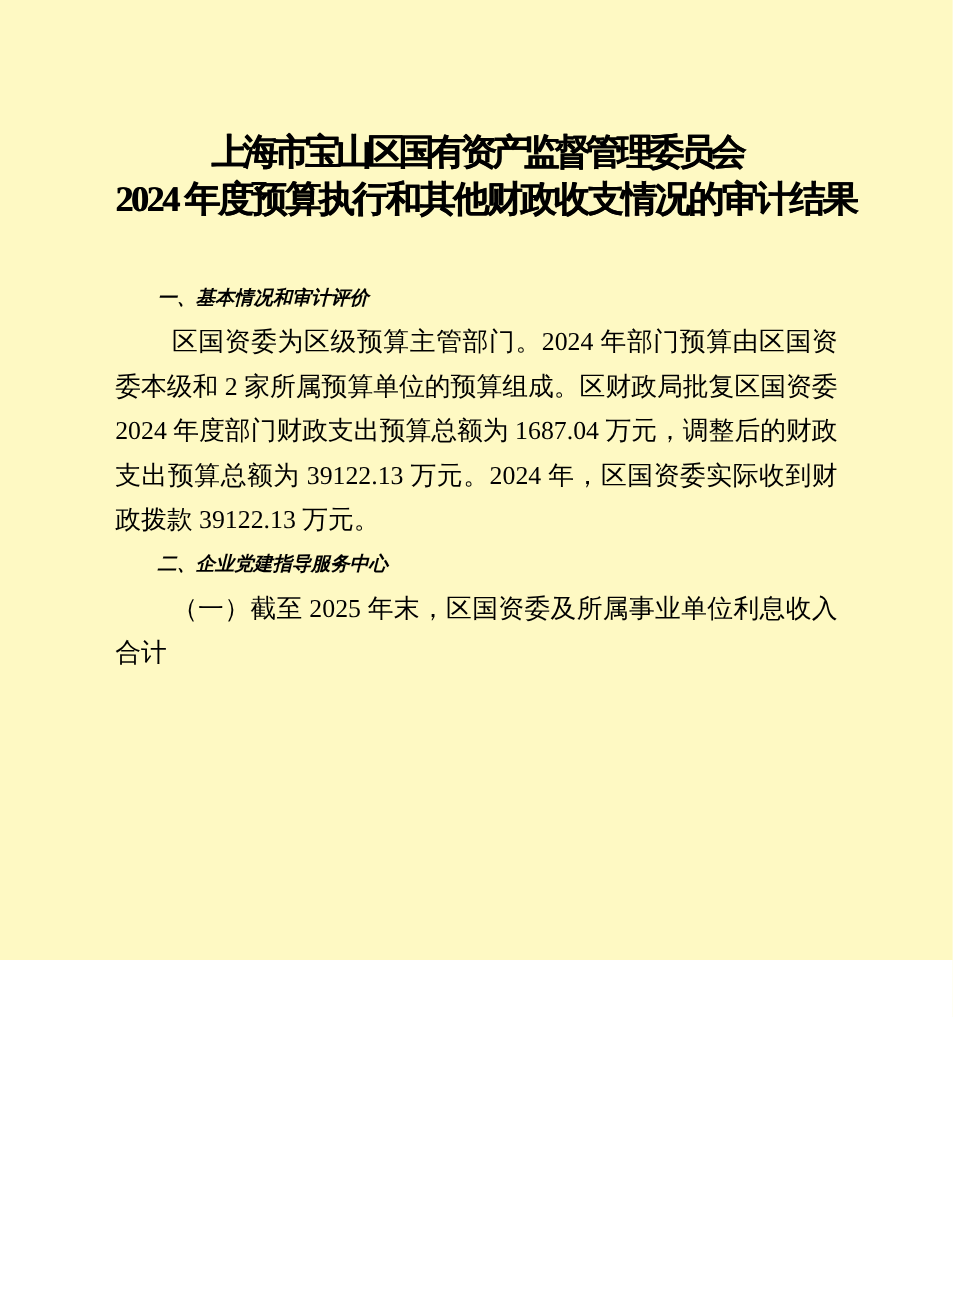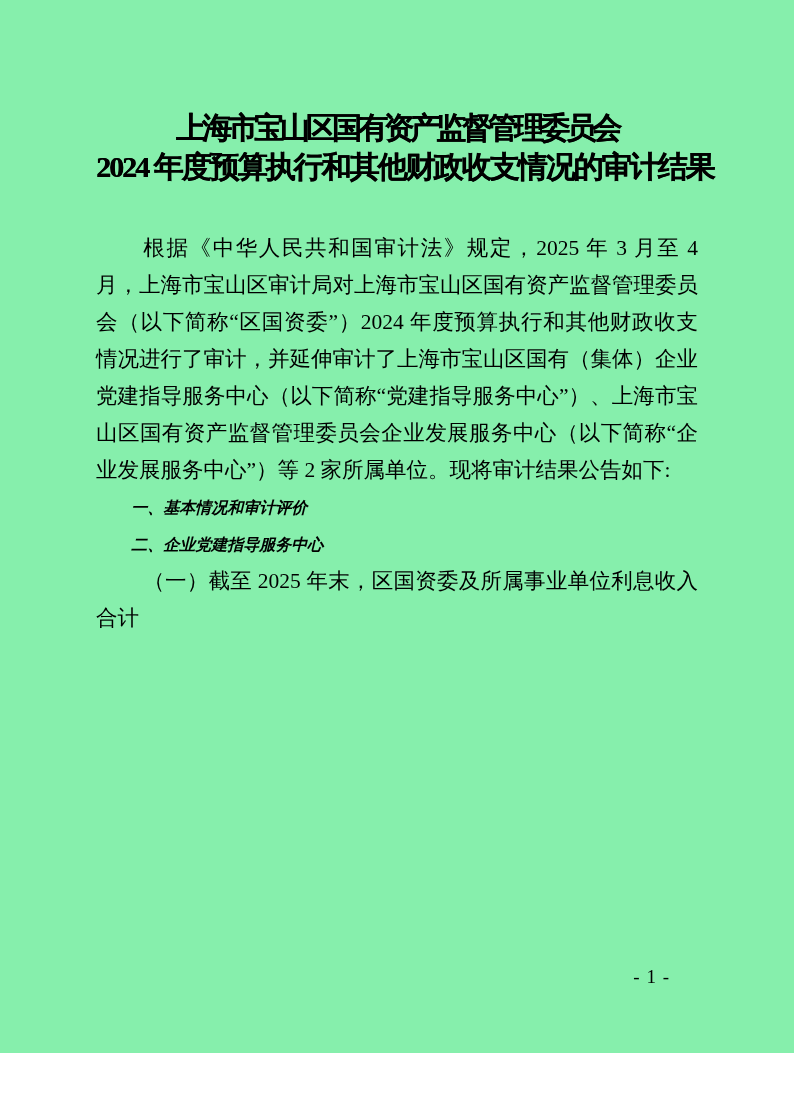--- a/index.html
+++ b/index.html
@@ -1,21 +1,21 @@
 <!DOCTYPE html>
 <html><head>
 <meta charset="utf-8">
 <style>
   * { margin: 0; padding: 0; box-sizing: border-box; }
   html, body { background: #ffffff; }
   .page {
     position: relative;
     width: 794px;
-    height: 1053px;
-    background: #86efac;
+    height: 800px;
+    background: #fef9c3;
     color: #000000;
     font-family: "Liberation Serif", "DejaVu Serif", serif;
     overflow: hidden;
   }
   .content {
     position: absolute;
     left: 96px;
     top: 108px;
     width: 602px;
   }
@@ -61,24 +61,24 @@
 
 <div class="page">
   <div class="content">
 
     <div class="doc-title">
       <span class="title-line line1">上海市宝山区国有资产监督管理委员会</span>
       <span class="title-line line2">2024 年度预算执行和其他财政收支情况的审计结果</span>
     </div>
 
     <div class="body-text">
-      <p class="para">根据《中华人民共和国审计法》规定，2025 年 3 月至 4 月，上海市宝山区审计局对上海市宝山区国有资产监督管理委员会（以下简称“区国资委”）2024 年度预算执行和其他财政收支情况进行了审计，并延伸审计了上海市宝山区国有（集体）企业党建指导服务中心（以下简称“党建指导服务中心”）、上海市宝山区国有资产监督管理委员会企业发展服务中心（以下简称“企业发展服务中心”）等 2 家所属单位。现将审计结果公告如下:</p>
 
       <h2 class="heading">一、基本情况和审计评价</h2>
 
+      <p class="para">区国资委为区级预算主管部门。2024 年部门预算由区国资委本级和 2 家所属预算单位的预算组成。区财政局批复区国资委 2024 年度部门财政支出预算总额为 1687.04 万元，调整后的财政支出预算总额为 39122.13 万元。2024 年，区国资委实际收到财政拨款 39122.13 万元。</p>
 
 
       <h2 class="heading">二、企业党建指导服务中心</h2>
 
       <p class="para">（一）截至 2025 年末，区国资委及所属事业单位利息收入合计</p>
     </div>
 
   </div>
 
   <div class="footer-page-number">- 1 -</div>

